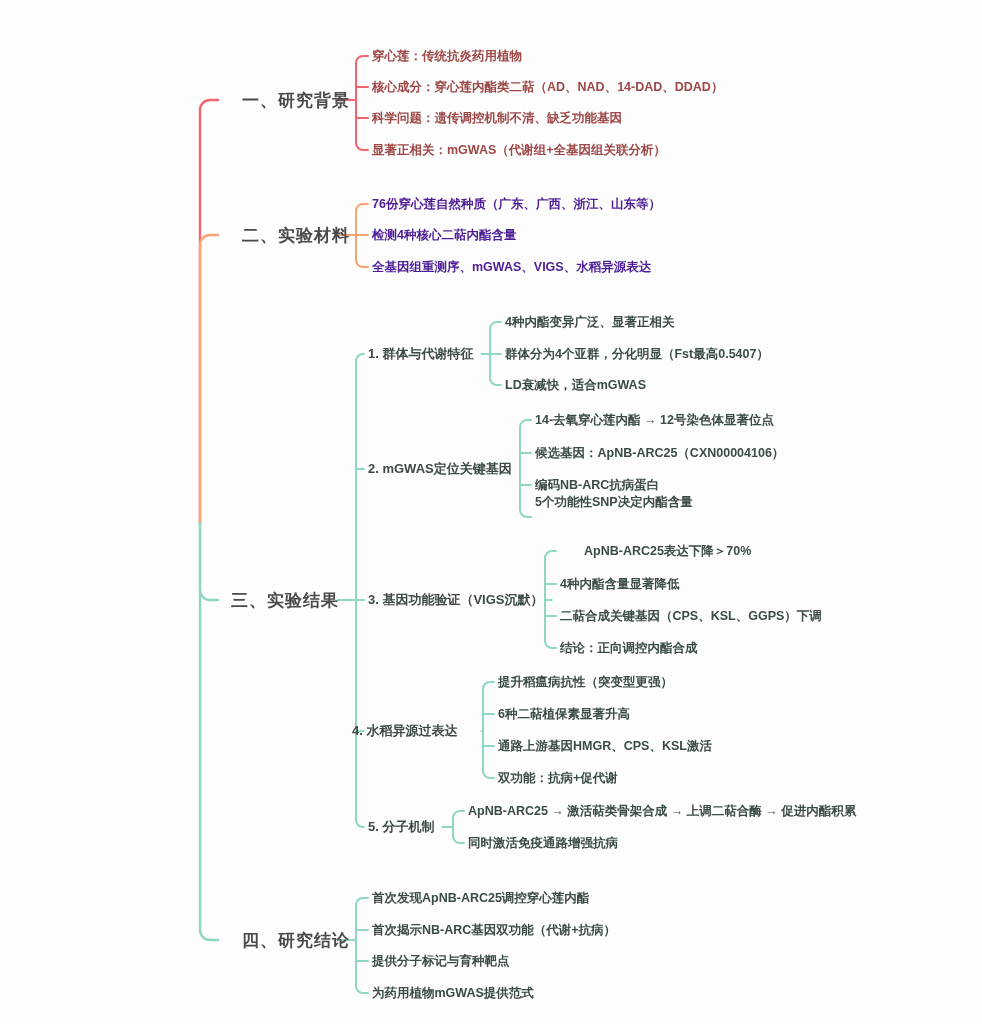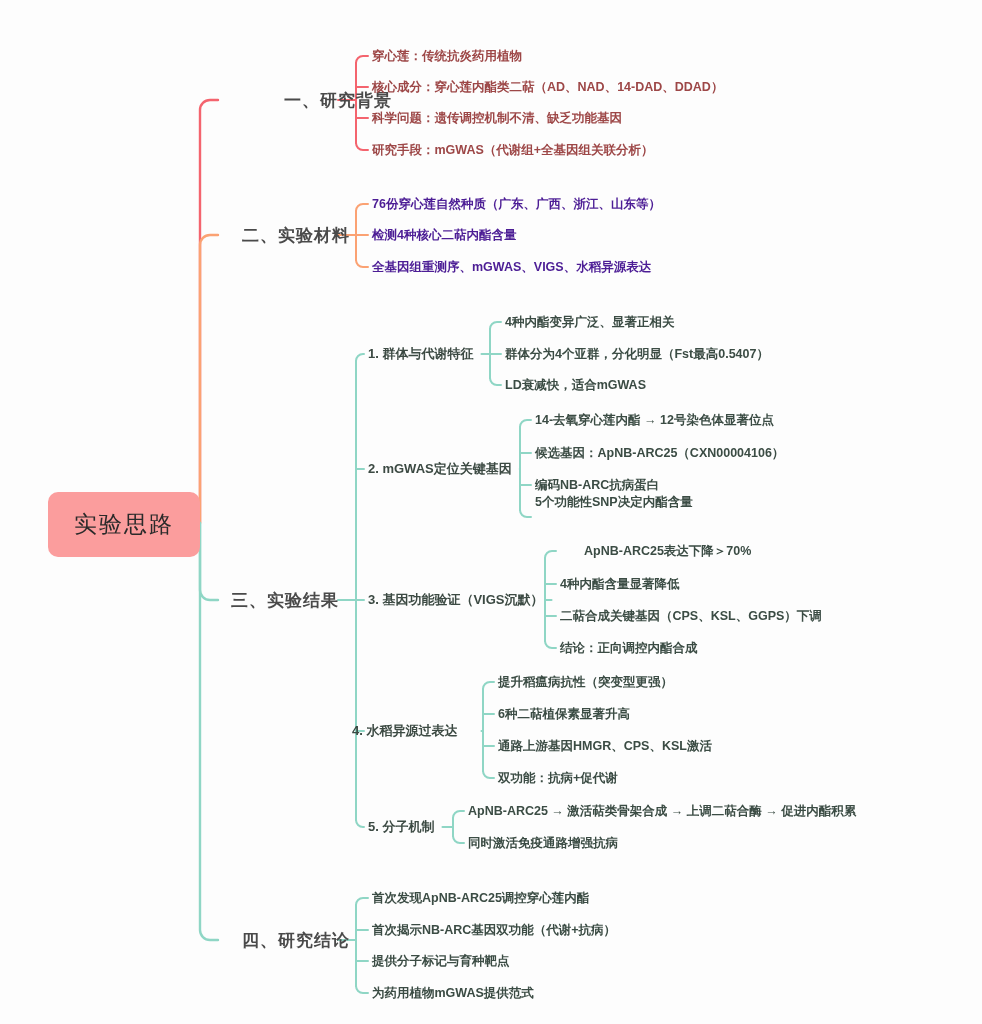--- a/index.html
+++ b/index.html
@@ -108,30 +108,27 @@
       <path d="M 453 836 A 7 7 0 0 0 460 843 L 464 843" fill="none" stroke="#8fd6c5" stroke-width="2" stroke-linecap="round" stroke-linejoin="round"></path>
       <path d="M 200 523 L 200 930 A 10 10 0 0 0 210 940 L 218 940" fill="none" stroke="#8fd6c5" stroke-width="2.4" stroke-linecap="round" stroke-linejoin="round"></path>
       <path d="M 338 940 L 356 940" fill="none" stroke="#8fd6c5" stroke-width="2" stroke-linecap="round" stroke-linejoin="round"></path>
       <path d="M 356 905 L 356 986" fill="none" stroke="#8fd6c5" stroke-width="2" stroke-linecap="round" stroke-linejoin="round"></path>
       <path d="M 356 905 A 7 7 0 0 1 363 898 L 368 898" fill="none" stroke="#8fd6c5" stroke-width="2" stroke-linecap="round" stroke-linejoin="round"></path>
       <path d="M 356 930 L 368 930" fill="none" stroke="#8fd6c5" stroke-width="2" stroke-linecap="round" stroke-linejoin="round"></path>
       <path d="M 356 961 L 368 961" fill="none" stroke="#8fd6c5" stroke-width="2" stroke-linecap="round" stroke-linejoin="round"></path>
       <path d="M 356 986 A 7 7 0 0 0 363 993 L 368 993" fill="none" stroke="#8fd6c5" stroke-width="2" stroke-linecap="round" stroke-linejoin="round"></path>
     </svg>
 
-  <div class="node root-node" style="left: 48px; top: 492px; width: 108px;">
-    <span>实验思路</span>
-  </div>
 
   <div id="nodes">
-      <div class="node lvl1 c-red" style="left: 242px; top: 100px; margin-left: 42px;"><span>一、研究背景</span></div>
+      <div class="node lvl1 c-red" style="left: 242px; top: 100px;"><span>一、研究背景</span></div>
       <div class="node leaf t-red" style="left: 372px; top: 56px;"><span>穿心莲：传统抗炎药用植物</span></div>
       <div class="node leaf t-red" style="left: 372px; top: 87px;"><span>核心成分：穿心莲内酯类二萜（AD、NAD、14-DAD、DDAD）</span></div>
       <div class="node leaf t-red" style="left: 372px; top: 118px;"><span>科学问题：遗传调控机制不清、缺乏功能基因</span></div>
-      <div class="node leaf t-red" style="left: 372px; top: 150px;"><span>研究手段：mGWAS（代谢组+全基因组关联分析）</span></div>
+      <div class="node leaf t-red" style="left: 372px; top: 150px;"><span>显著正相关：mGWAS（代谢组+全基因组关联分析）</span></div>
       <div class="node lvl1 c-orange" style="left: 242px; top: 235px;"><span>二、实验材料</span></div>
       <div class="node leaf t-orange" style="left: 372px; top: 204px;"><span>76份穿心莲自然种质（广东、广西、浙江、山东等）</span></div>
       <div class="node leaf t-orange" style="left: 372px; top: 235px;"><span>检测4种核心二萜内酯含量</span></div>
       <div class="node leaf t-orange" style="left: 372px; top: 267px;"><span>全基因组重测序、mGWAS、VIGS、水稻异源表达</span></div>
       <div class="node lvl1 c-teal" style="left: 231px; top: 600px;"><span>三、实验结果</span></div>
       <div class="node lvl2" style="left: 368px; top: 354px;"><span>1. 群体与代谢特征</span></div>
       <div class="node leaf t-teal" style="left: 505px; top: 322px;"><span>4种内酯变异广泛、显著正相关</span></div>
       <div class="node leaf t-teal" style="left: 505px; top: 354px;"><span>群体分为4个亚群，分化明显（Fst最高0.5407）</span></div>
       <div class="node leaf t-teal" style="left: 505px; top: 385px;"><span>LD衰减快，适合mGWAS</span></div>
       <div class="node lvl2" style="left: 368px; top: 469px;"><span>2. mGWAS定位关键基因</span></div>

